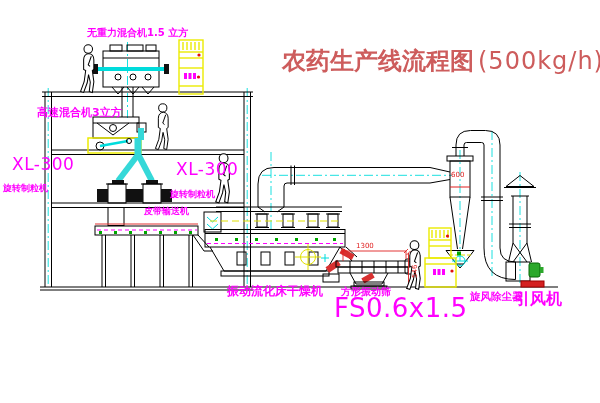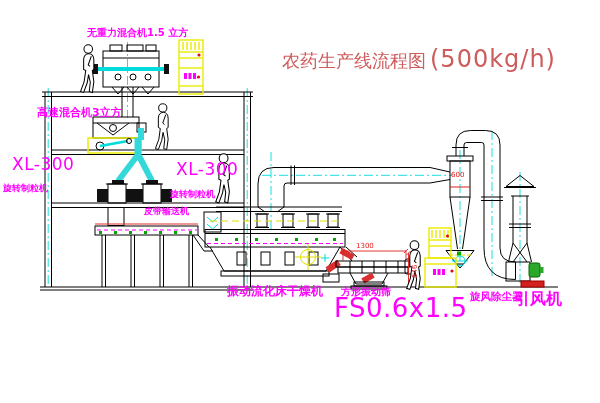--- a/index.html
+++ b/index.html
@@ -4,21 +4,21 @@
 <style>
   html,body{margin:0;padding:0;background:#fff;}
   #stage{position:relative;width:600px;height:403px;background:#fff;overflow:hidden;
          font-family:"DejaVu Sans","Liberation Sans",sans-serif;}
   #stage svg{position:absolute;left:0;top:0;}
   .lbl{position:absolute;color:#ff00ff;font-weight:bold;white-space:nowrap;line-height:1;}
   .model{font-weight:400;letter-spacing:.5px;}
   .dim{position:absolute;color:#e02020;font-weight:400;font-size:7px;white-space:nowrap;line-height:1;}
   .title-row{position:absolute;left:282px;top:45px;display:flex;align-items:baseline;gap:4px;
              color:#cd5c5c;white-space:nowrap;}
-  .title-zh{font-size:18px;font-weight:normal;}
+  .title-zh{font-size:24px;font-weight:bold;}
   .title-cap{font-size:24px;font-weight:400;letter-spacing:1px;}
 </style>
 </head>
 <body>
 
 <div id="stage">
 
 <svg width="600" height="403" viewBox="0 0 600 403">
   <defs>
     <g id="person">

